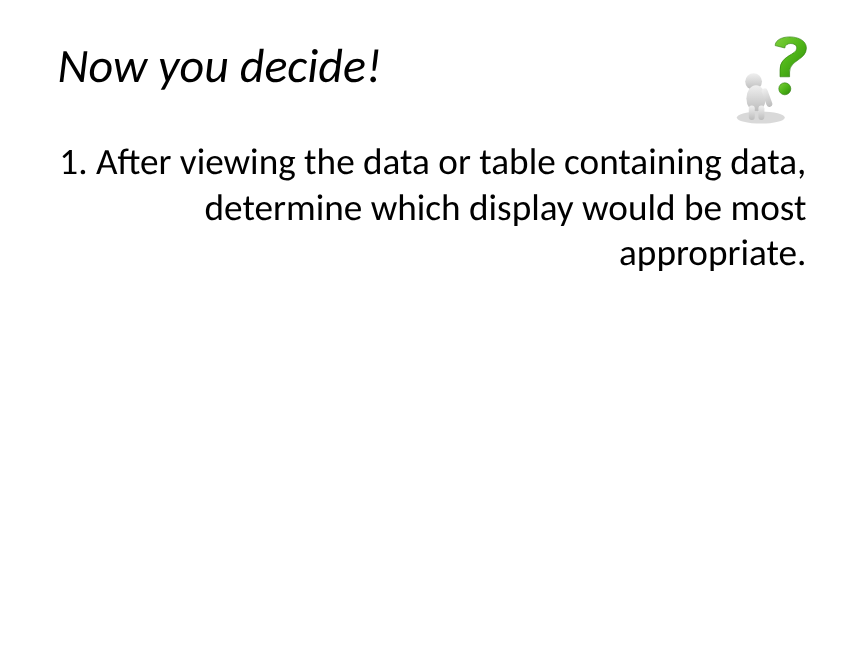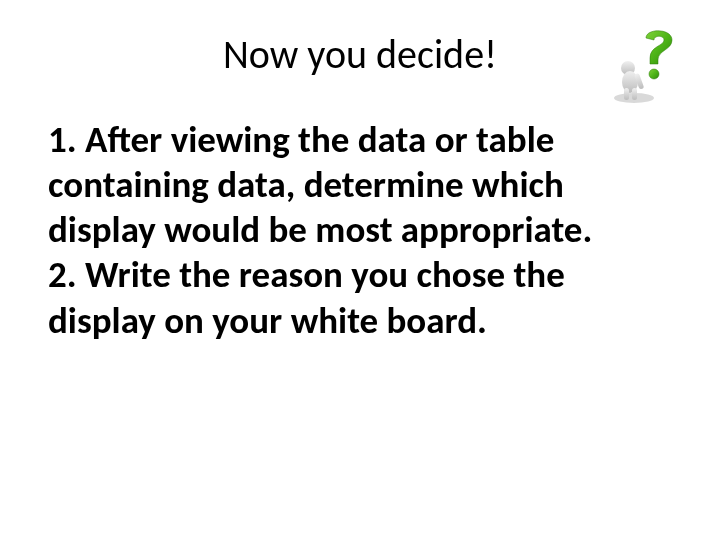--- a/index.html
+++ b/index.html
@@ -17,41 +17,43 @@
       overflow: hidden;
     }
     .slide {
       width: 100%;
       height: 100%;
       padding: 30px 48px 40px 48px;
     }
     .title-row {
       display: flex;
       align-items: flex-start;
-      justify-content: center;
+      justify-content: flex-start;
       margin-bottom: 38px;
       position: relative;
+      font-style: italic;
     }
     .title {
       font-size: 40px;
       font-weight: 400;
       text-align: center;
       letter-spacing: 0px;
     }
     .question-icon {
       position: absolute;
       right: -6px;
       top: -6px;
       width: 72px;
       height: 80px;
     }
     .body-text {
-      font-size: 37px;
+      font-size: 31px;
       line-height: 1.22;
-      font-weight: 700;
+      font-weight: 400;
+      text-align: right;
     }
     .body-text p {
       margin: 0;
     }
   </style>
 </head>
 <body>
 
 <div class="slide">
   <div class="title-row">
@@ -96,15 +98,14 @@
                    C 24 11, 14 11, 14 16
                    Z" fill="url(#greenGrad)" stroke="#2a7a08" stroke-width="0.5"></path>
           <circle cx="14" cy="50" r="5" fill="url(#greenGrad)" stroke="#2a7a08" stroke-width="0.5"></circle>
         </g>
       </svg>
     </div>
   </div>
 
   <div class="body-text">
     <p>1. After viewing the data or table containing data, determine which display would be most appropriate.</p>
-    <p>2. Write the reason you chose the display on your white board.</p>
   </div>
 </div>
 
 </body></html>

